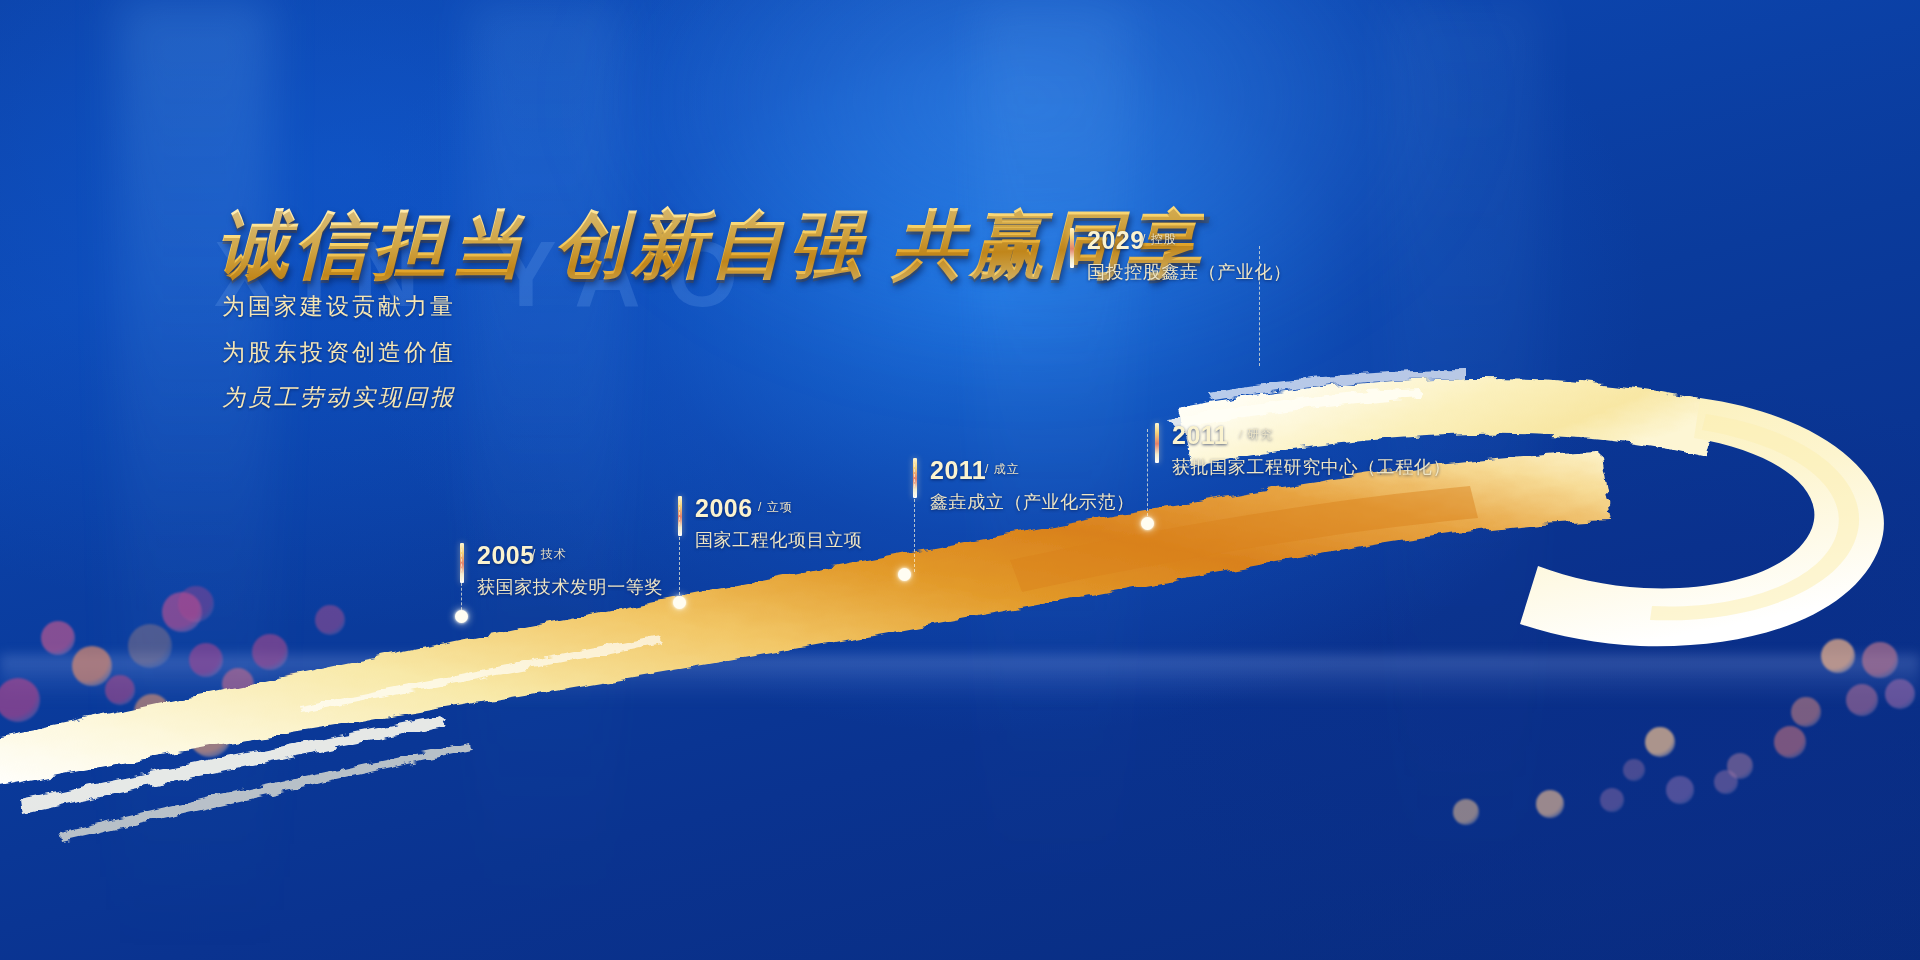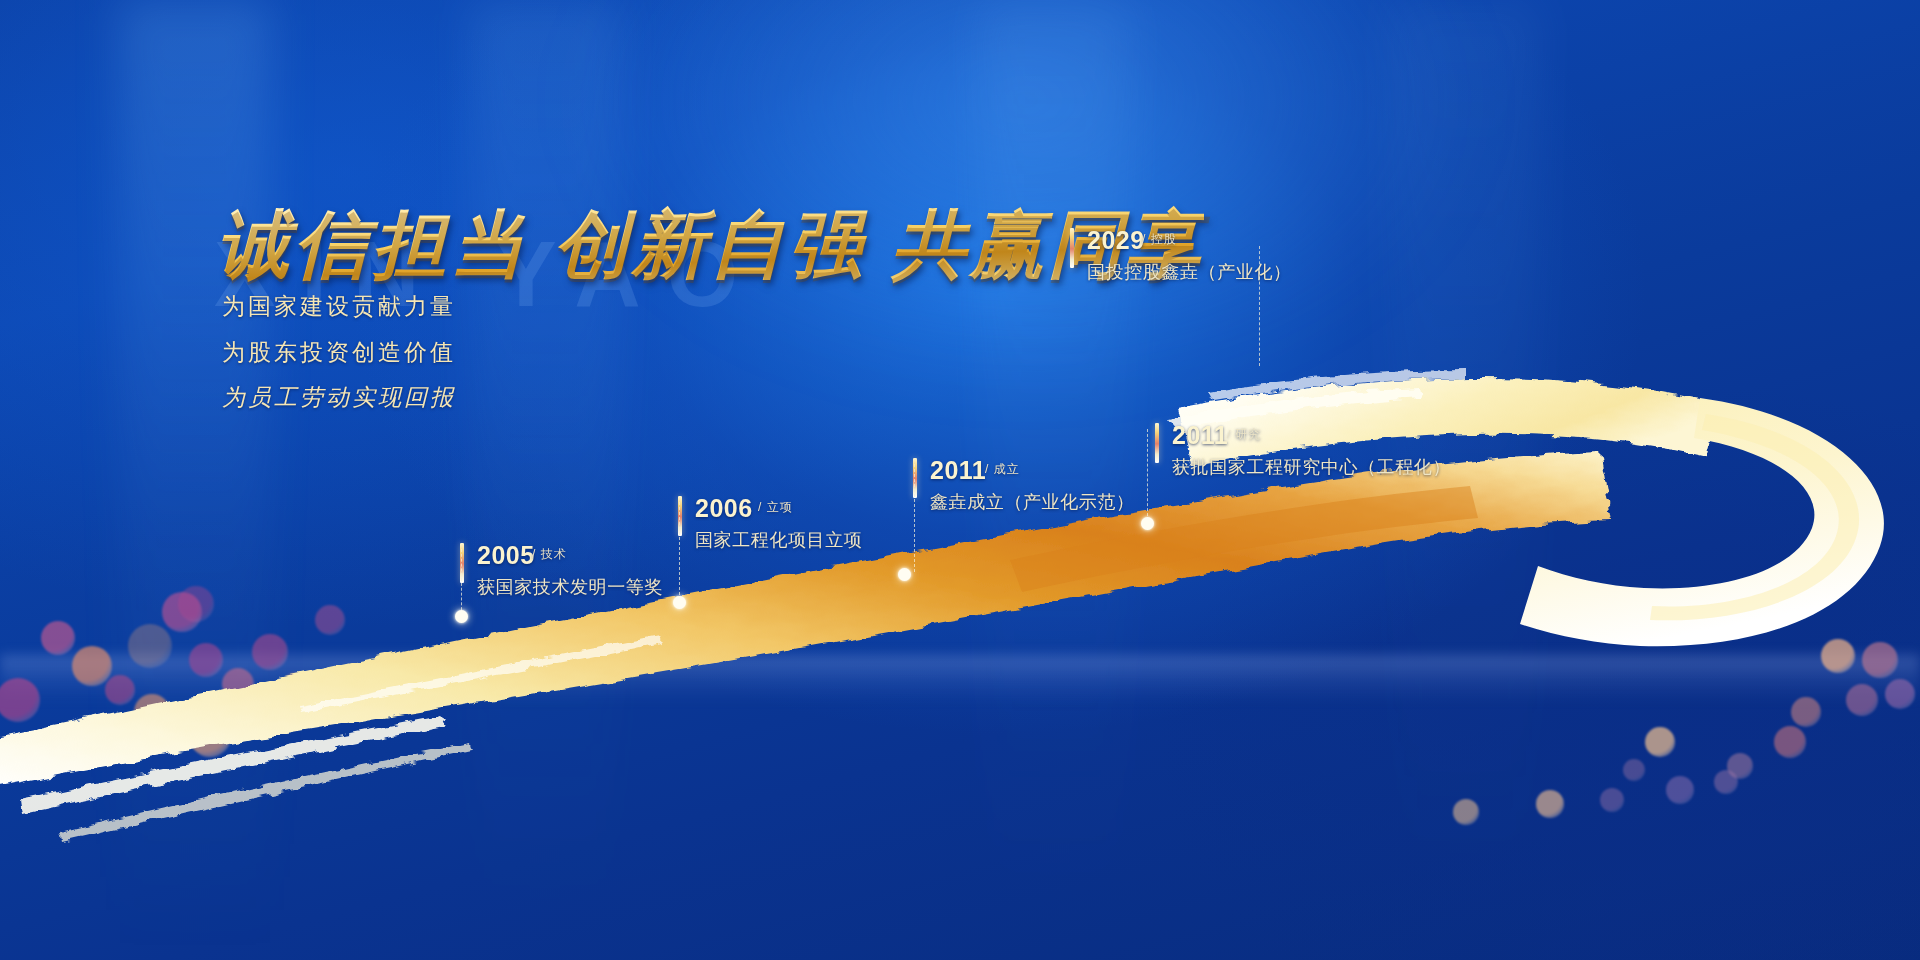--- a/index.html
+++ b/index.html
@@ -241,21 +241,21 @@
       <span>成立</span>
     </span>
     <span class="desc">鑫垚成立（产业化示范）</span>
   </div>
   <div class="lead" style="left:914px;top:464px;height:108px;"></div>
   <div class="dot" style="left:898px;top:568px;"></div>
 
   <div class="ms" style="left:1155px;top:421px;">
     <span class="bar"></span>
     <span class="yr">2011</span>
-    <span class="tag" style="left:72px;font-family:Liberation Serif, serif;">
+    <span class="tag" style="left:84px;font-family:Liberation Serif, serif;">
       <span>/</span>
       <span>研究</span>
     </span>
     <span class="desc">获批国家工程研究中心（工程化）</span>
   </div>
   <div class="lead" style="left:1147px;top:429px;height:92px;"></div>
   <div class="dot" style="left:1141px;top:517px;"></div>
 
   <div class="ms" style="left:1070px;top:226px;">
     <span class="bar"></span>

